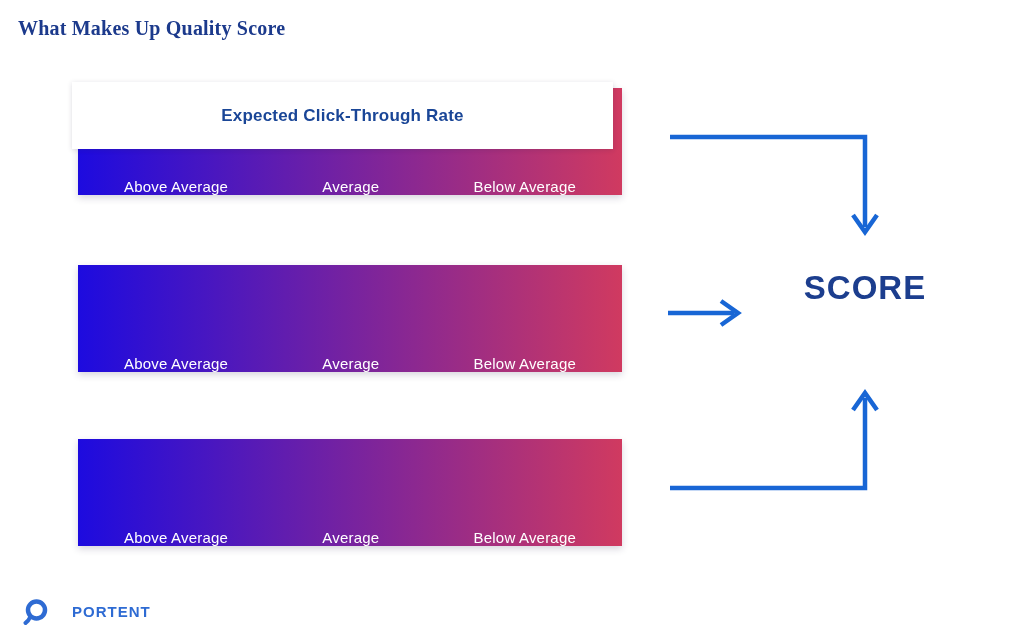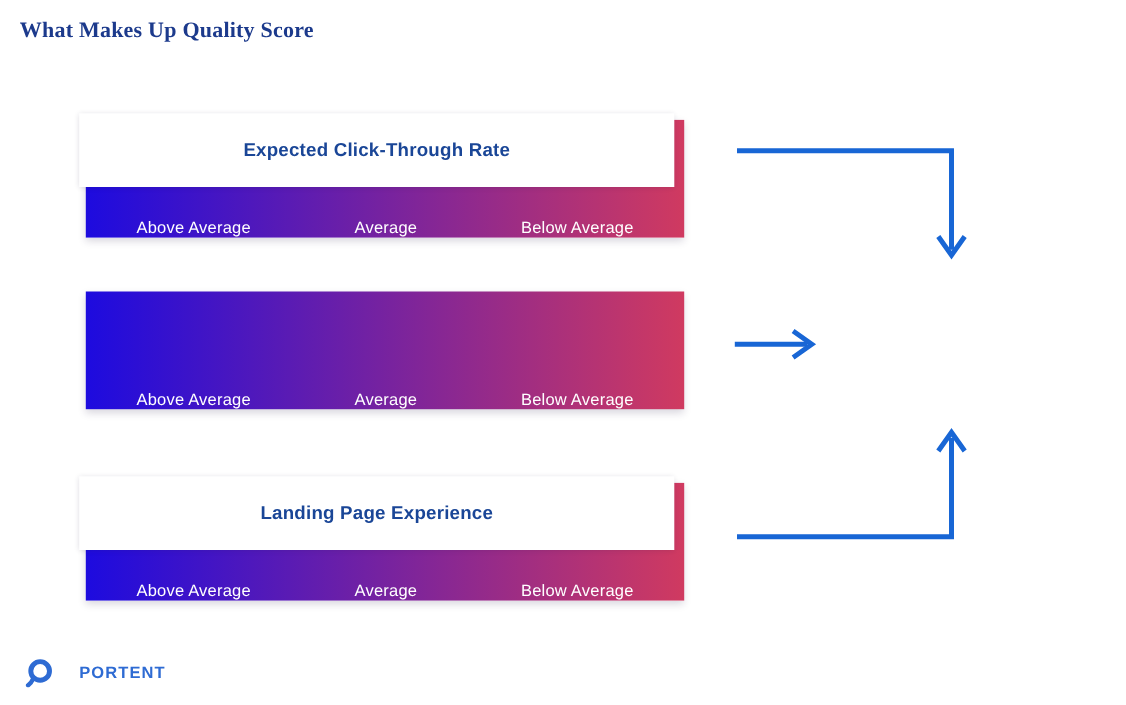--- a/index.html
+++ b/index.html
@@ -7,21 +7,21 @@
     position:relative;width:1024px;height:641px;overflow:hidden;
     font-family:"Liberation Sans", sans-serif;
   }
   .page-title{
     position:absolute;left:18px;top:17px;
     font-family:"Liberation Serif", serif;
     font-size:20px;font-weight:700;color:#1c3a8c;letter-spacing:.2px;
   }
   
   .card{position:absolute;left:72px;width:550px;height:113px;}
-  .card-1{top:103px;}
+  .card-1{top:82px;}
   .card-2{top:259px;}
   .card-3{top:433px;}
   .gradient-layer{
     position:absolute;left:6px;top:6px;width:544px;height:107px;
     background:linear-gradient(90deg,#1d0bdf 0%,#d03a60 100%);
     box-shadow:0 3px 7px rgba(40,30,70,.18);
     z-index:1;
   }
   .card-face{
     position:absolute;left:0;top:0;width:541px;height:67px;
@@ -75,23 +75,20 @@
   <div class="gradient-layer"></div>
   <div class="bar-labels">
     <span class="bar-label">Above Average</span>
     <span class="bar-label">Average</span>
     <span class="bar-label">Below Average</span>
   </div>
 </div>
 
 <div class="card card-3">
   <div class="gradient-layer"></div>
-  <div class="card-face">
-    <span class="card-heading">Landing Page Experience</span>
-  </div>
   <div class="bar-labels">
     <span class="bar-label">Above Average</span>
     <span class="bar-label">Average</span>
     <span class="bar-label">Below Average</span>
   </div>
 </div>
 
 <svg class="arrows-svg" width="245" height="390" viewBox="0 0 245 390">
   <g stroke="#1866d5" stroke-width="4.5" fill="none">
 
@@ -106,20 +103,21 @@
     </g>
 
     <g>
       <polyline points="20,373 215,373 215,283"></polyline>
       <polyline points="203,295 215,278 227,295"></polyline>
     </g>
   </g>
 </svg>
 
 <div class="quality-score">
+  <div>SCORE</div>
 </div>
 
 <div class="logo">
   <svg width="25" height="27" viewBox="0 0 25 27">
     <circle cx="13.5" cy="12" r="8.5" fill="none" stroke="#2e6bd3" stroke-width="4.5"></circle>
     <path d="M7.5 18.5 Q5.5 23 2.5 25" fill="none" stroke="#2e6bd3" stroke-width="4" stroke-linecap="round"></path>
   </svg>
   <span class="logo-text">PORTENT</span>
 </div>
 

